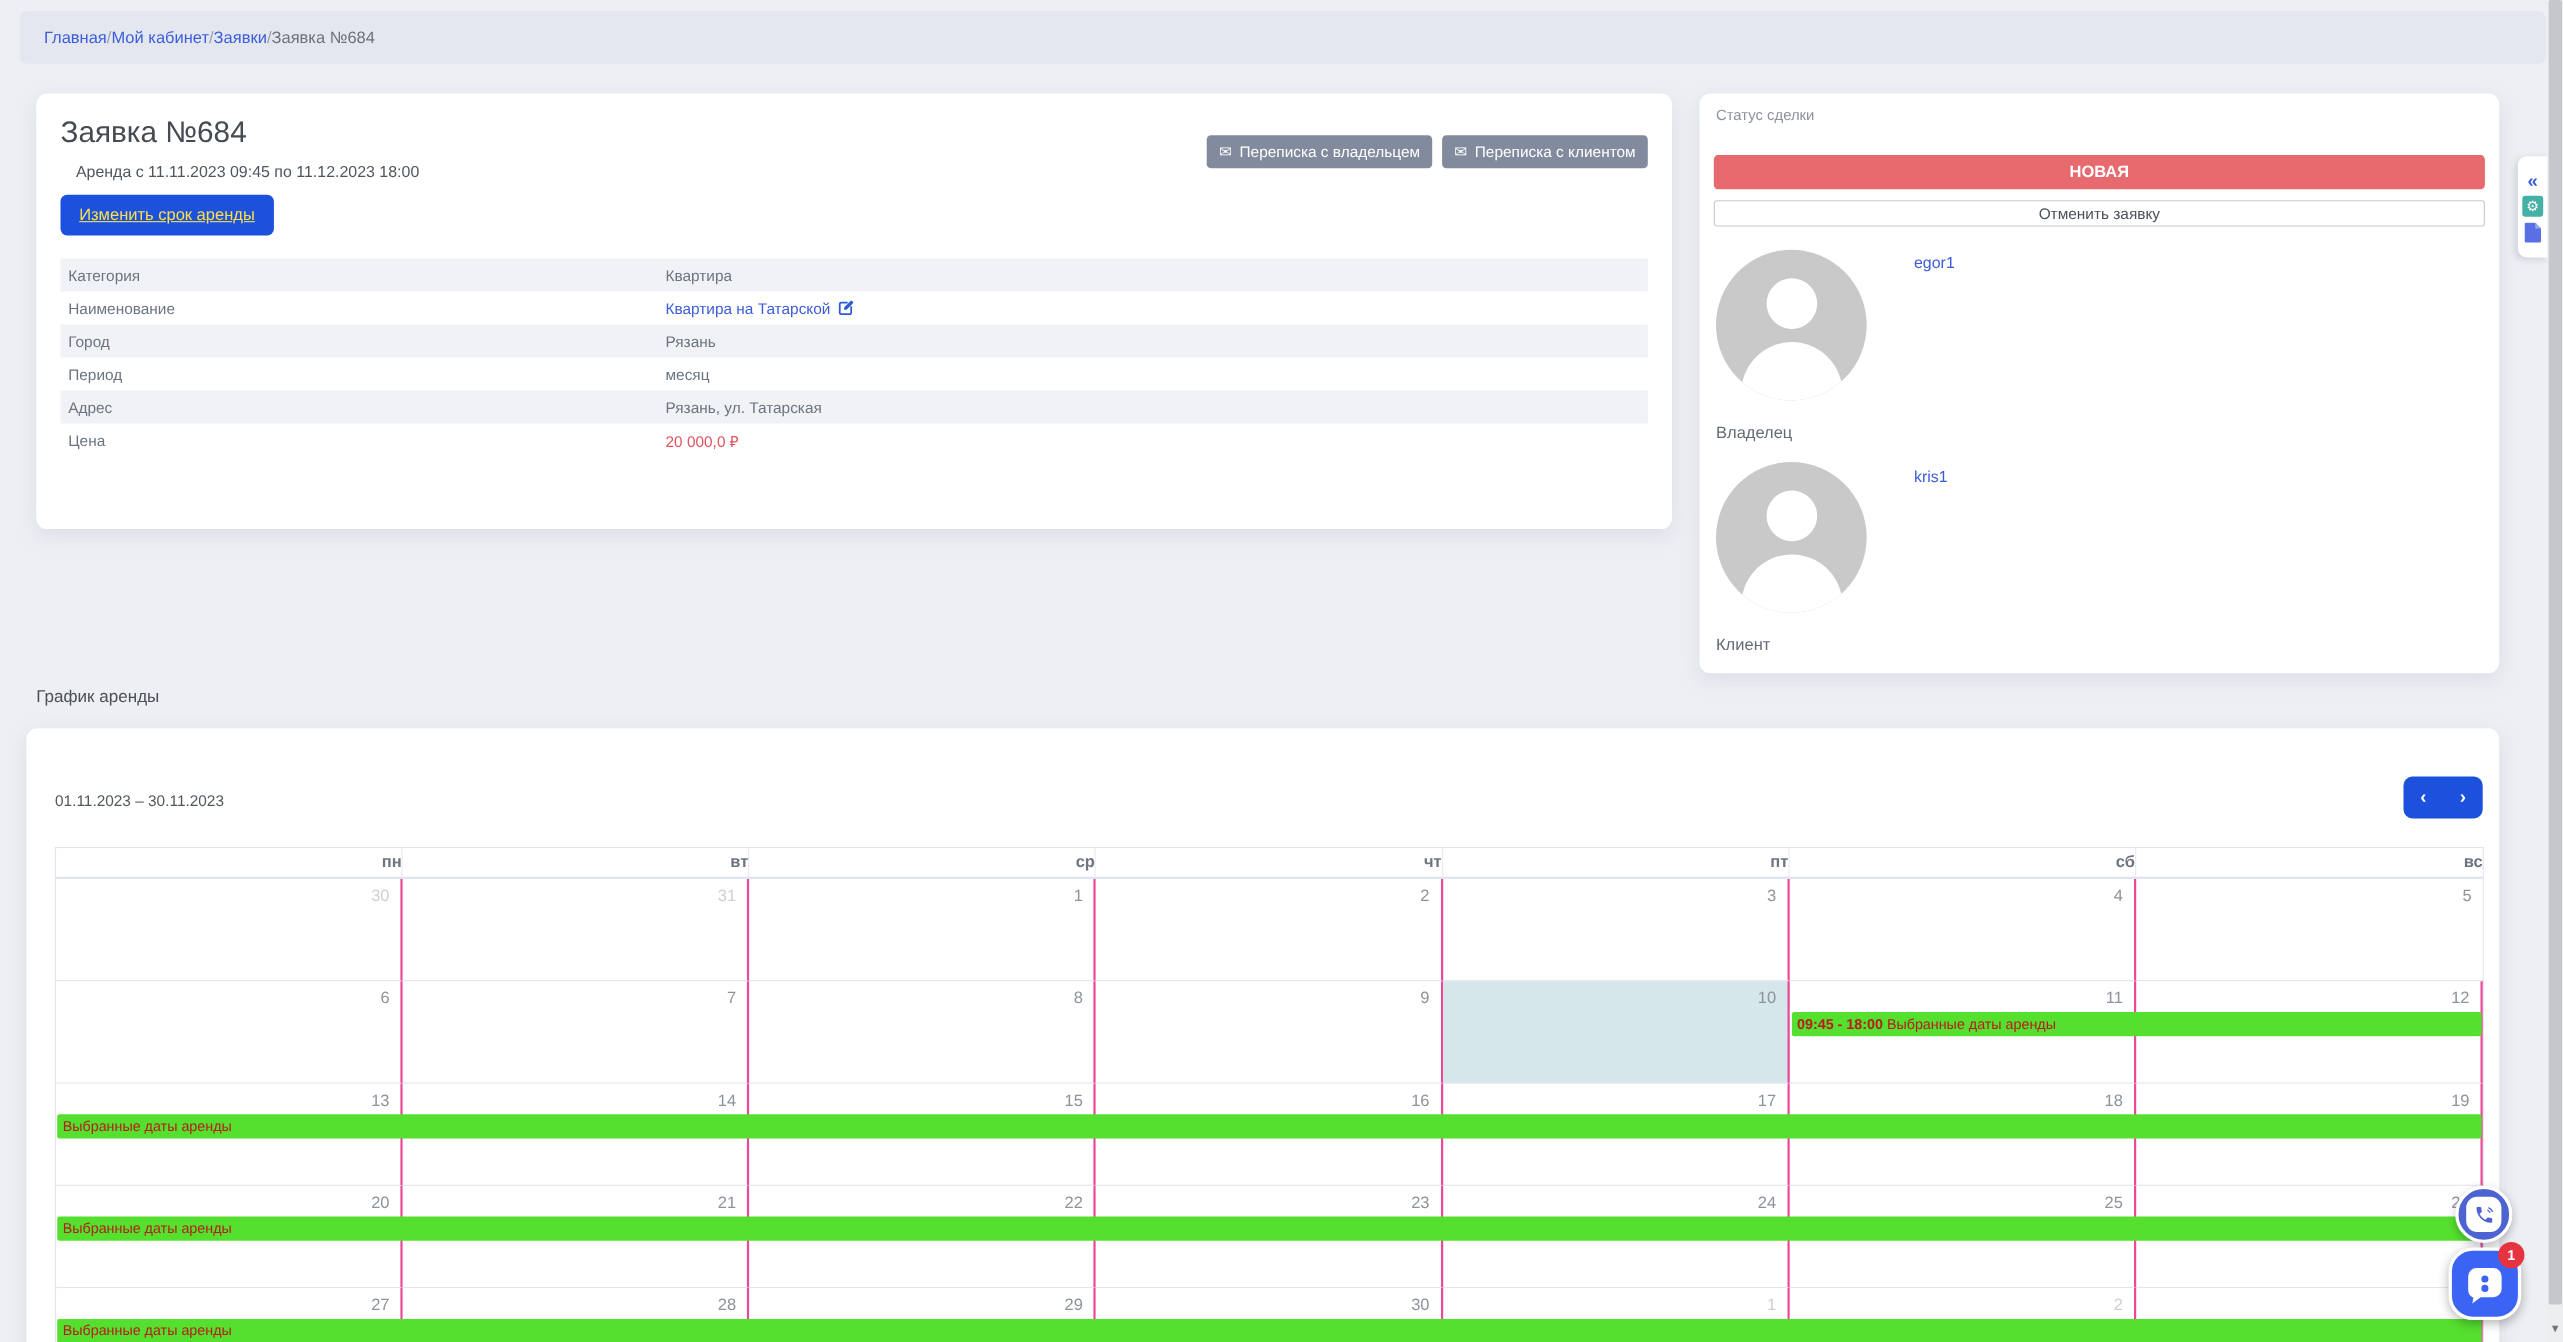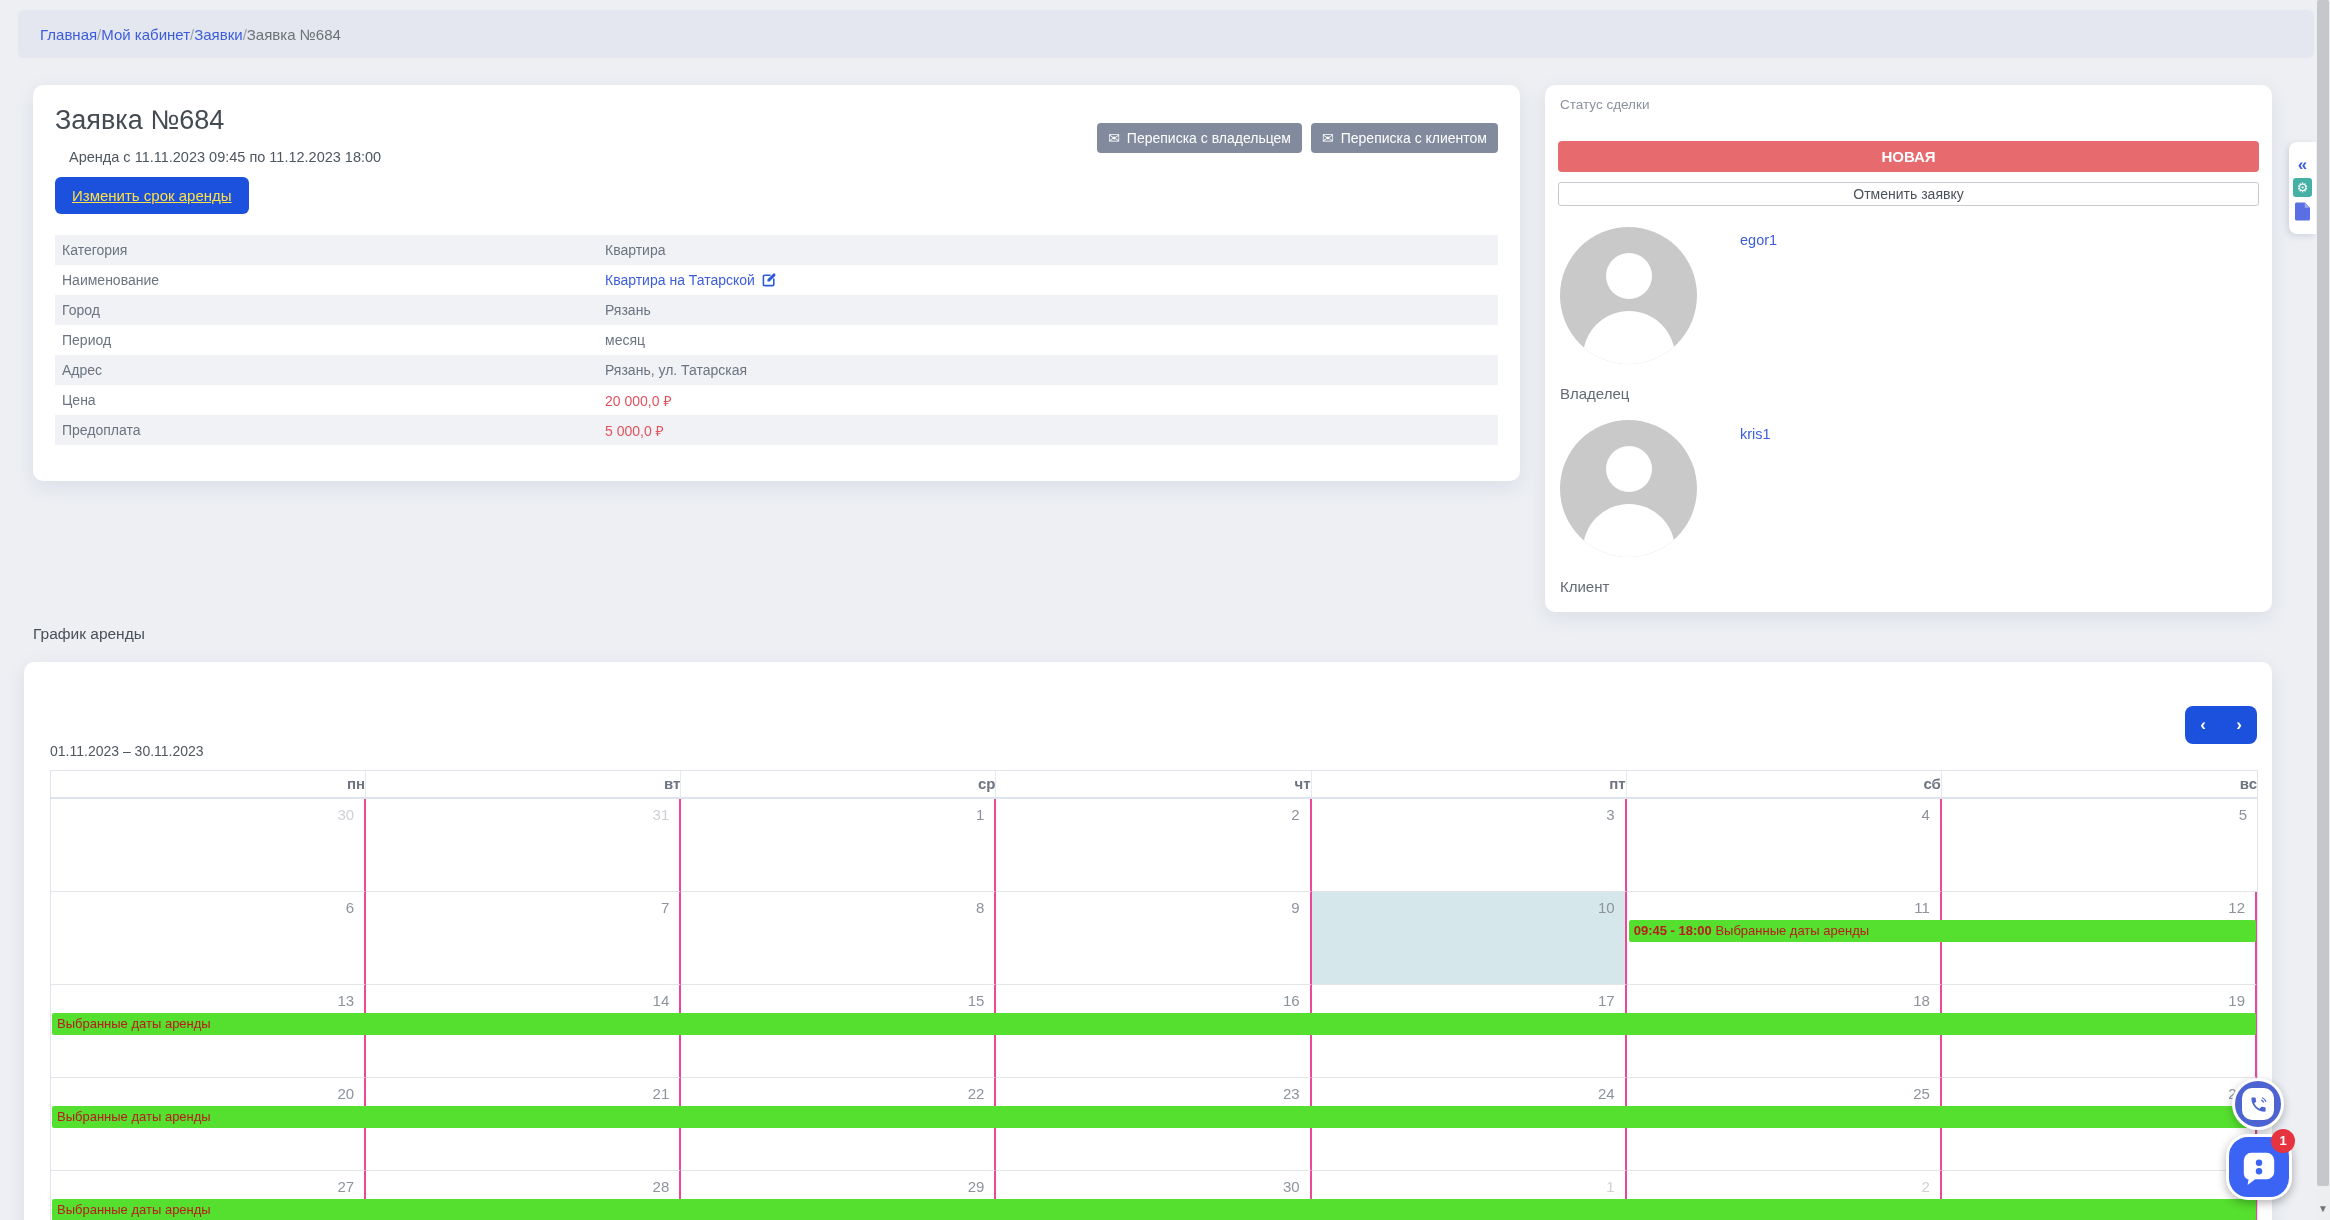--- a/index.html
+++ b/index.html
@@ -40,21 +40,21 @@
   .status-banner { position:absolute; left:13px; right:13px; top:56px; height:31px; background:#e66a6e; border-radius:4px; color:#fff; font-weight:bold; font-size:15px; text-align:center; line-height:31px; cursor:pointer; }
   .btn-cancel { position:absolute; left:13px; right:13px; top:97px; height:24px; background:#fff; border:1px solid #c6c9ce; border-radius:3px; font-size:14px; color:#4b5158; text-align:center; line-height:22px; cursor:pointer; font-family:inherit; }
   .avatar { position:absolute; left:15px; width:137px; height:137px; border-radius:50%; background:#c9c9c9; overflow:hidden; }
   .avatar .head { position:absolute; left:50%; top:26px; width:46px; height:46px; margin-left:-23px; border-radius:50%; background:#fff; }
   .avatar .shoulders { position:absolute; left:50%; top:84px; width:92px; height:92px; margin-left:-46px; border-radius:50%; background:#fff; }
   .person-name { position:absolute; left:195px; font-size:14.5px; color:#3c5ddb; text-decoration:none; cursor:pointer; }
   .person-role { position:absolute; left:15px; width:137px; font-size:15px; color:#636b74; }
 
   
   .cal-heading { position:absolute; left:33px; top:625px; font-size:15.5px; color:#4a5058; }
-  .cal-range { position:absolute; left:26px; top:58px; font-size:14px; color:#50575e;margin-top:23px; }
+  .cal-range { position:absolute; left:26px; top:58px; font-size:14px; color:#50575e; }
   .cal-nav { position:absolute; right:15px; top:44px; width:72px; height:38px; background:#1b51dc; border-radius:8px; display:flex; }
   .cal-nav span { flex:1; color:#fff; font-size:17px; font-weight:bold; display:flex; align-items:center; justify-content:center; cursor:pointer; }
   .cal-table { position:absolute; left:26px; top:108px; width:2208px; border:1px solid #e1e4ec; border-bottom:none; }
   .cal-head { display:grid; grid-template-columns:repeat(7,1fr); height:28px; border-bottom:2px solid #dee3f0; }
   .cal-head div { font-size:15px; font-weight:bold; color:#6e7480; text-align:right; line-height:26px; border-right:1px solid #e7eaf0; }
   .cal-head div:last-child { border-right:none; }
   .cal-week { position:relative; display:grid; grid-template-columns:repeat(7,1fr); height:93px; }
   .cal-cell { border-right:2px solid #ec4899; border-bottom:1px solid #e3e5e9; padding:7px 10px 0 0; cursor:pointer; }
   .cal-cell:last-child { border-right:none; }
   .cal-cell .num { display:block; text-align:right; font-size:15px; color:#8d939c; }
@@ -131,24 +131,20 @@
         <div class="info-value">месяц</div>
       </div>
       <div class="info-row">
         <div class="info-label">Адрес</div>
         <div class="info-value">Рязань, ул. Татарская</div>
       </div>
       <div class="info-row">
         <div class="info-label">Цена</div>
         <div class="info-value price">20 000,0 ₽</div>
       </div>
-      <div class="info-row">
-        <div class="info-label">Предоплата</div>
-        <div class="info-value price">5 000,0 ₽</div>
-      </div>
     </div>
 </div>
 
 <div class="card card-deal">
   <div class="deal-label">Статус сделки</div>
   <div class="status-banner">НОВАЯ</div>
   <button class="btn-cancel">Отменить заявку</button>
 
   <div class="avatar" style="top:142px;">
     <div class="head"></div>

